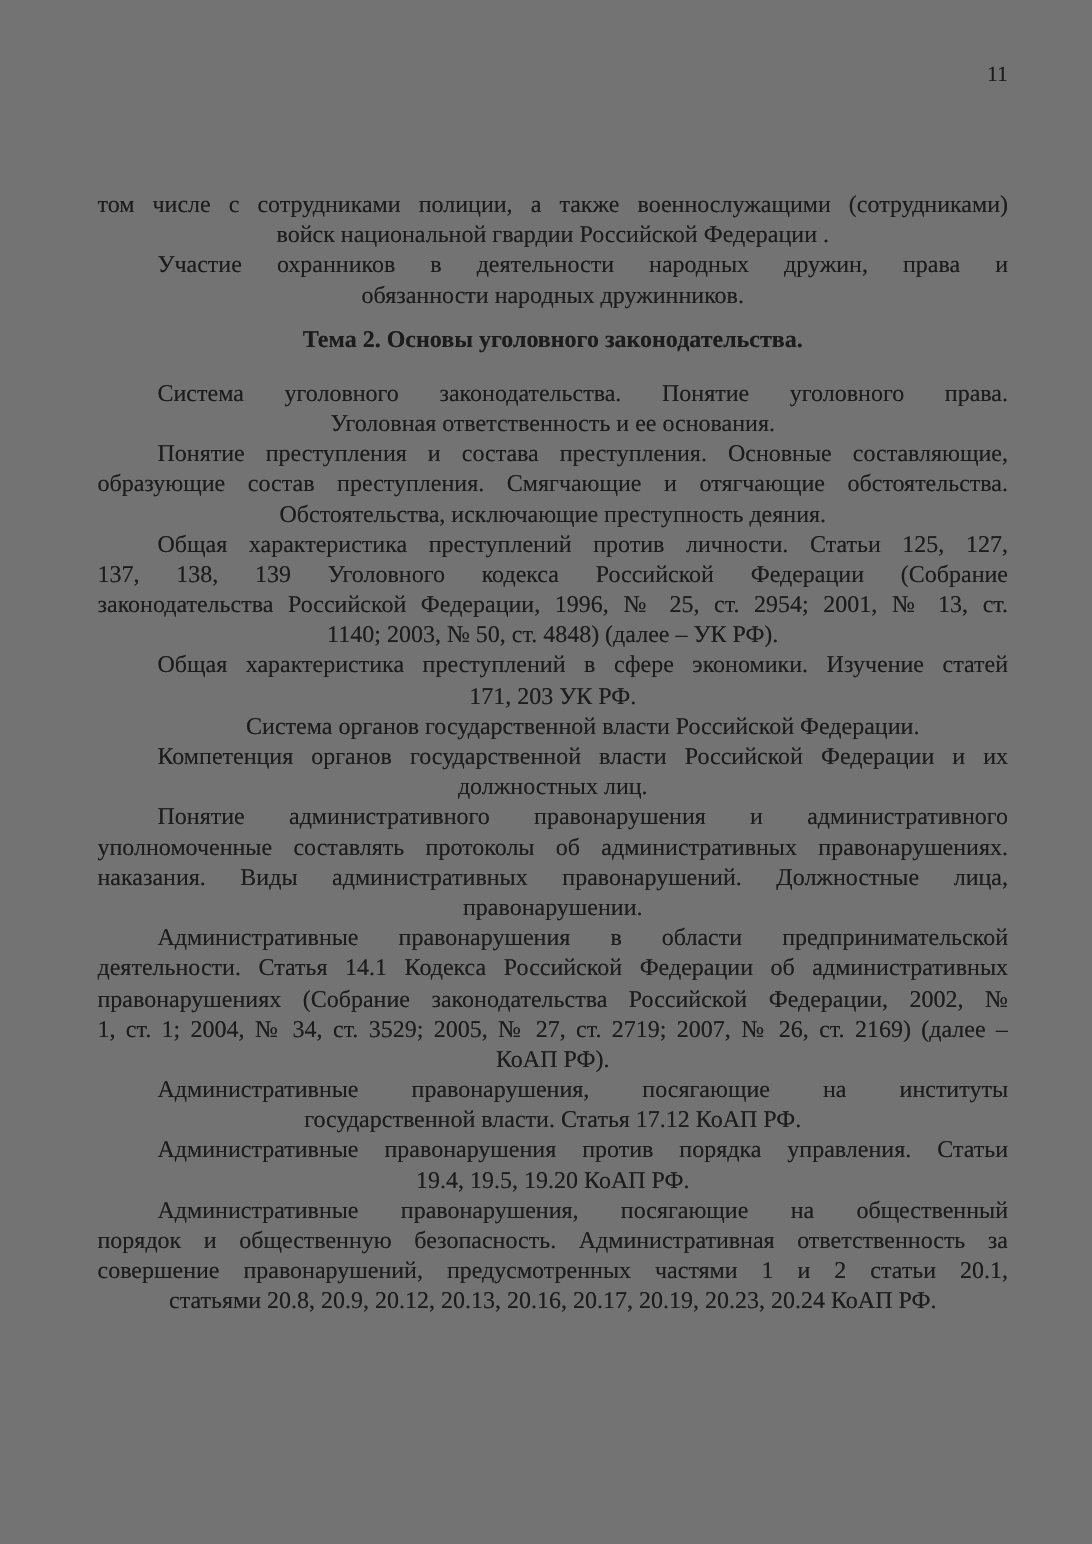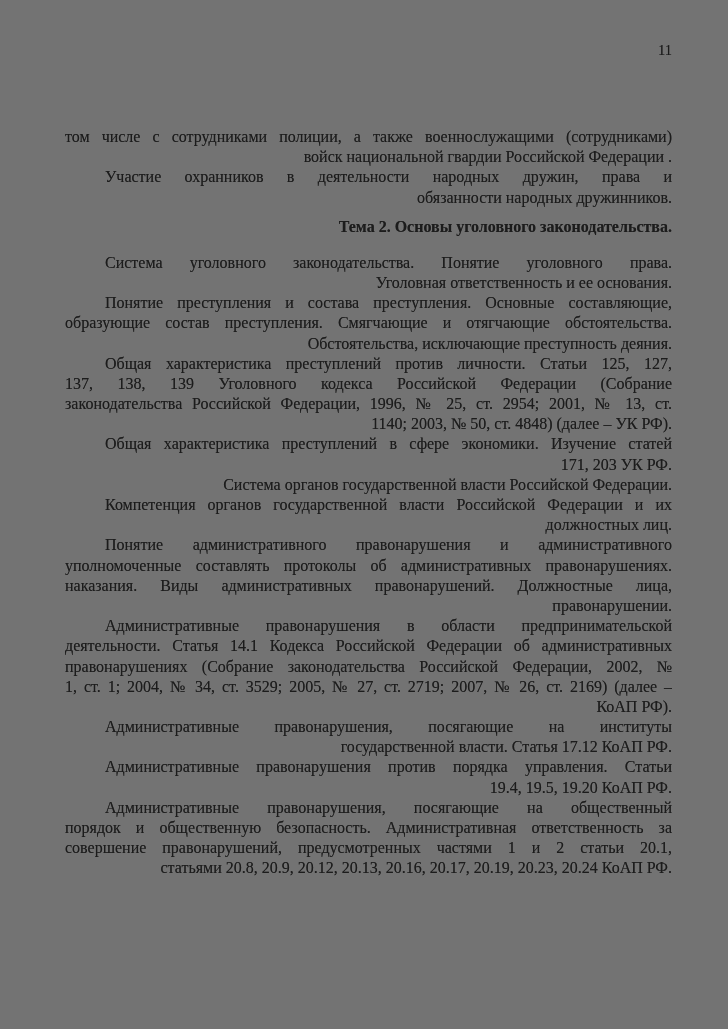--- a/index.html
+++ b/index.html
@@ -29,21 +29,21 @@
     width: 607px;
     font-size: 16px;
     text-shadow: 0 0 0.4px rgba(0,0,0,0.45);
     margin-top: 23px;
   }
   .block { margin: 0; padding: 0; }
   .line {
     line-height: 20.2px;
     max-height: 20.2px;
     overflow: hidden;
-    text-align: right;
+    text-align: center;
   }
   .line.stretch { text-align: justify; text-align-last: justify; }
   .line.indent { text-indent: 40px; }
   .block.heading { font-weight: bold; margin: 8px 0 16px 0; }
   .block.heading .line { max-height: 21px; line-height: 21px; }
   .plain-suffix { font-weight: normal; }
 </style>
 </head>
 <body>
 

